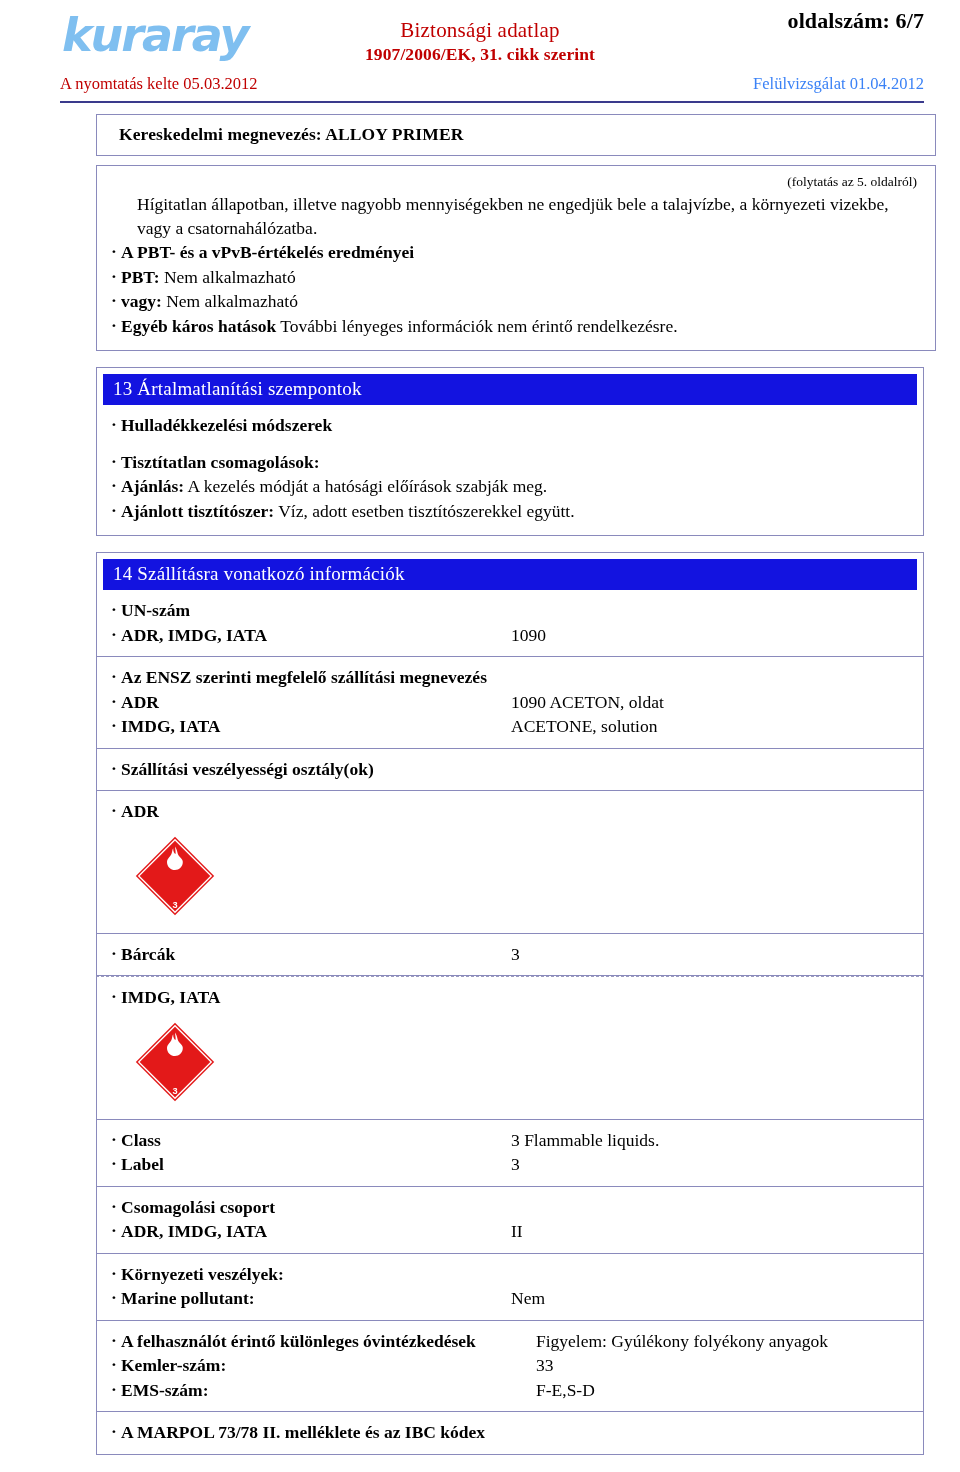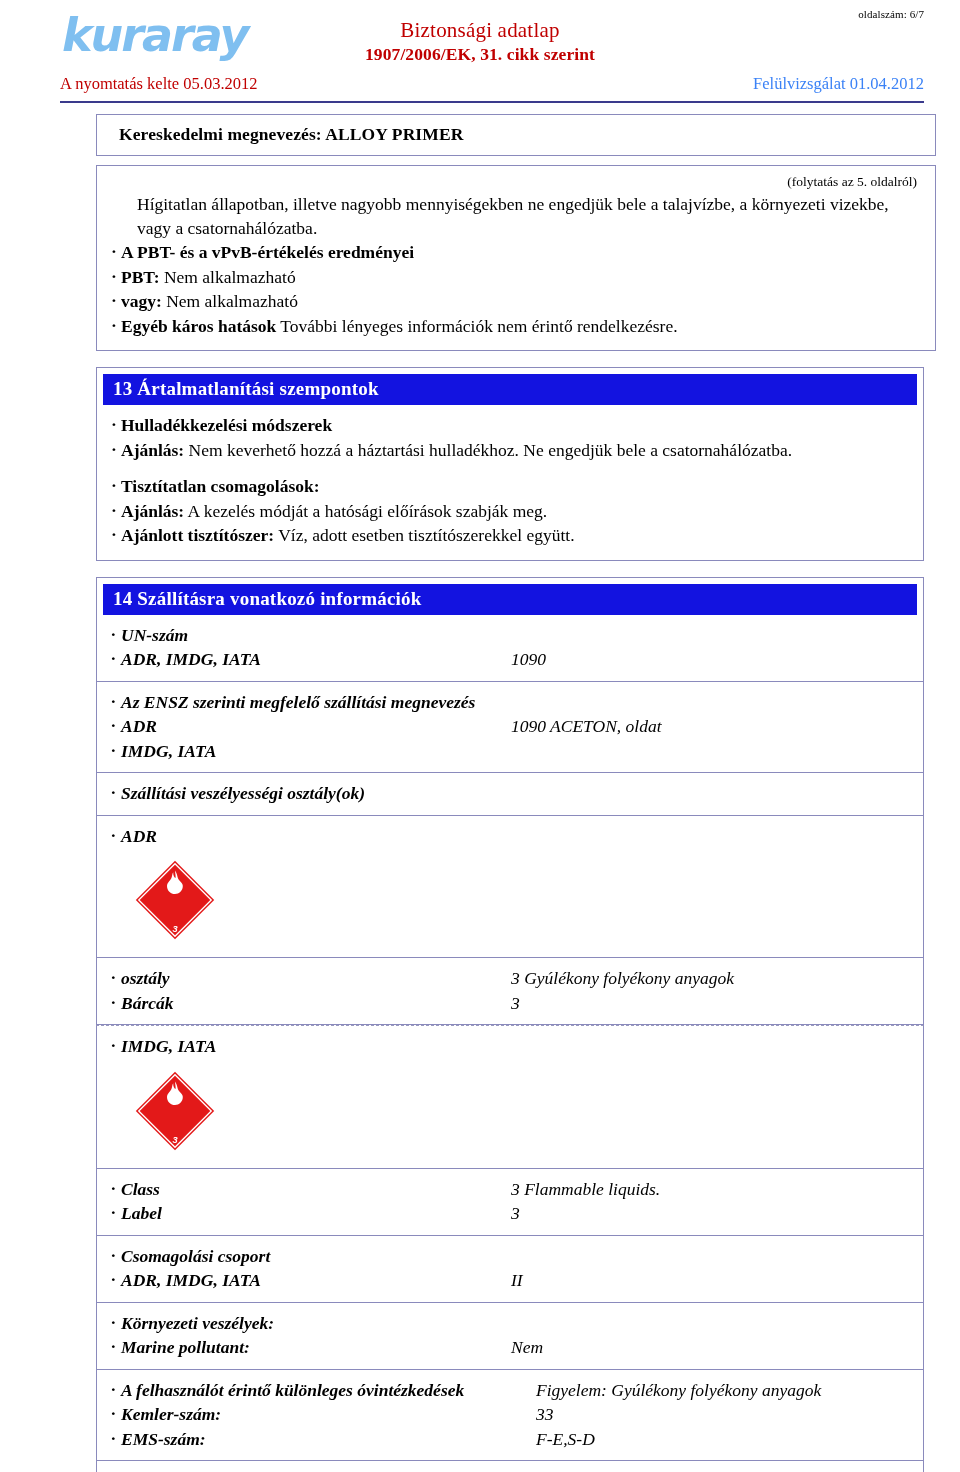--- a/index.html
+++ b/index.html
@@ -39,22 +39,23 @@
     line-height: 46px;
     font-weight: 700;
     font-style: italic;
     letter-spacing: -2.0px;
     color: #7FBFF0;
   }
   .page-no {
     position: absolute;
     right: 36px;
     top: 8px;
-    font-size: 11px;
+    font-size: 22px;
     letter-spacing: 0.1px;
+    font-weight: bold;
   }
   .title-block {
     position: absolute;
     left: 0;
     right: 0;
     top: 18px;
     text-align: center;
   }
   .title-main {
     font-size: 21px;
@@ -154,21 +155,21 @@
     border: 1px solid #8A8ABC;
     border-bottom: none;
     background: #ffffff;
     box-sizing: border-box;
     padding: 6px 6px 0 6px;
   }
   .sec-bar {
     background: #1313E0;
     color: #ffffff;
     font-size: 19px;
-    font-weight: 700;
+    font-weight: 400;
     padding: 3px 0 5px 10px;
     line-height: 23px;
     letter-spacing: 0.2px;
   }
   .sec-body {
     margin: 0 36px 0 96px;
     border: 1px solid #8A8ABC;
     border-top: none;
     background: #ffffff;
     box-sizing: border-box;
@@ -178,21 +179,20 @@
   .gap-sm { height: 12px; }
 
   
   .t-block {
     margin: 0 36px 0 96px;
     border: 1px solid #8A8ABC;
     border-top: none;
     box-sizing: border-box;
     padding: 8px 14px 9px 14px;
     background: #ffffff;
-    font-style: italic;
   }
   .t-block.dashed-top {
     border-top: 1px dashed #9A9ABF;
   }
   .row {
     display: flex;
     font-size: 17.5px;
     line-height: 24.5px;
     align-items: baseline;
   }
@@ -257,21 +257,20 @@
         <div class="bl"><span class="b">Egyéb káros hatások</span><span> További lényeges információk nem érintő rendelkezésre.</span></div>
       </div>
   </div>
 
   <div class="sec-wrap">
     <div class="sec-bar">13 Ártalmatlanítási szempontok</div>
   </div>
   <div class="sec-body">
     <div>
         <div class="bl"><span class="b">Hulladékkezelési módszerek</span></div>
-        <div class="bl"><span class="b">Ajánlás:</span><span> Nem keverhető hozzá a háztartási hulladékhoz. Ne engedjük bele a csatornahálózatba.</span></div>
       </div>
     <div class="gap-sm"></div>
     <div>
         <div class="bl"><span class="b">Tisztítatlan csomagolások:</span></div>
         <div class="bl"><span class="b">Ajánlás:</span><span> A kezelés módját a hatósági előírások szabják meg.</span></div>
         <div class="bl"><span class="b">Ajánlott tisztítószer:</span><span> Víz, adott esetben tisztítószerekkel együtt.</span></div>
       </div>
   </div>
 
   <div class="sec-wrap">
@@ -292,20 +291,21 @@
         <div class="row">
           <div class="lbl b">Az ENSZ szerinti megfelelő szállítási megnevezés</div>
           <div class="val"></div>
         </div>
         <div class="row">
           <div class="lbl b">ADR</div>
           <div class="val">1090 ACETON, oldat</div>
         </div>
         <div class="row">
           <div class="lbl b">IMDG, IATA</div>
+          <div class="val">ACETONE, solution</div>
         </div>
       </div>
       <div class="t-block">
         <div class="row">
           <div class="lbl b">Szállítási veszélyességi osztály(ok)</div>
           <div class="val"></div>
         </div>
       </div>
       <div class="t-block">
         <div class="row">
@@ -322,24 +322,20 @@
               <g fill="#FFFFFF" transform="translate(50,30) scale(1.08)">
                 <path d="M0,-14 C3.0,-9.4 2.2,-7.0 4.0,-4.2 C5.6,-1.7 8.6,-0.5 8.6,3.2 C8.6,8.3 4.6,12.0 0,12.0 C-4.8,12.0 -8.8,8.3 -8.8,3.4 C-8.8,-0.6 -6.0,-2.0 -4.2,-5.2 C-3.0,-7.3 -3.4,-10.0 -2.0,-12.2 C-2.2,-8.6 -0.6,-6.6 0.6,-5.6 C1.0,-8.2 0.2,-11.0 0,-14 Z"></path>
               </g>
               <text x="50" y="88" text-anchor="middle" fill="#FFFFFF" font-family="Liberation Sans, sans-serif" font-size="11" font-weight="bold">3</text>
             </svg>
           </div>
         </div>
       </div>
       <div class="t-block">
         <div class="row">
-          <div class="lbl b">osztály</div>
-          <div class="val">3 Gyúlékony folyékony anyagok</div>
-        </div>
-        <div class="row">
           <div class="lbl b">Bárcák</div>
           <div class="val">3</div>
         </div>
       </div>
       <div class="t-block dashed-top">
         <div class="row">
           <div class="lbl b">IMDG, IATA</div>
           <div class="val"></div>
         </div>
         <div class="diamond-wrap">

